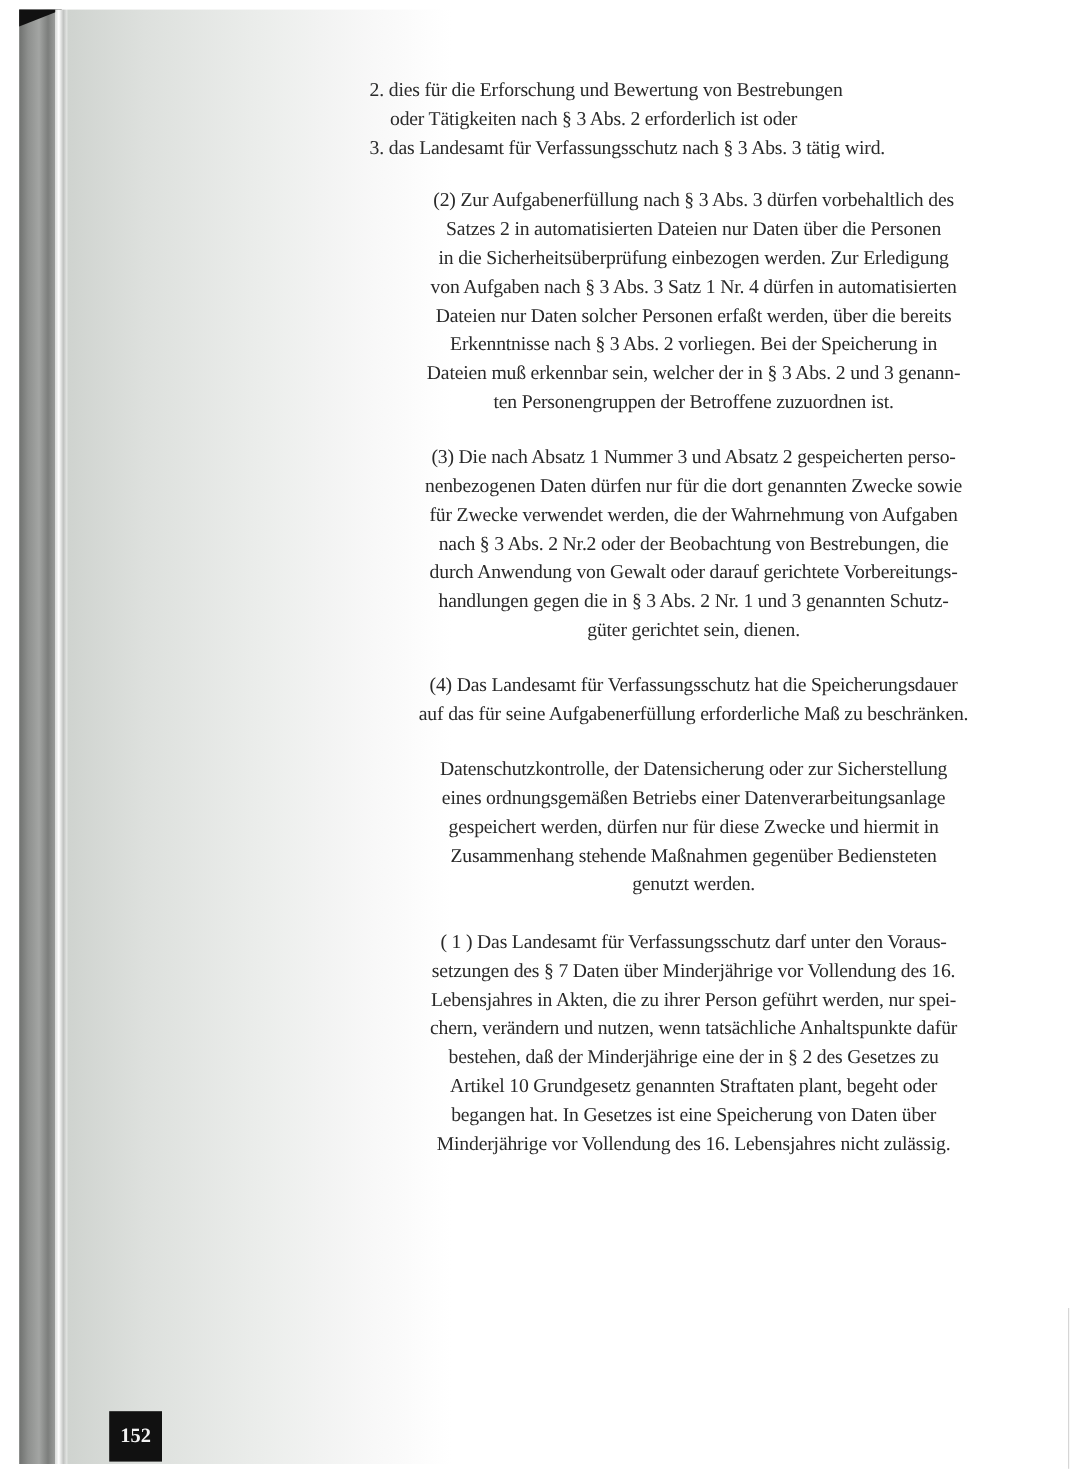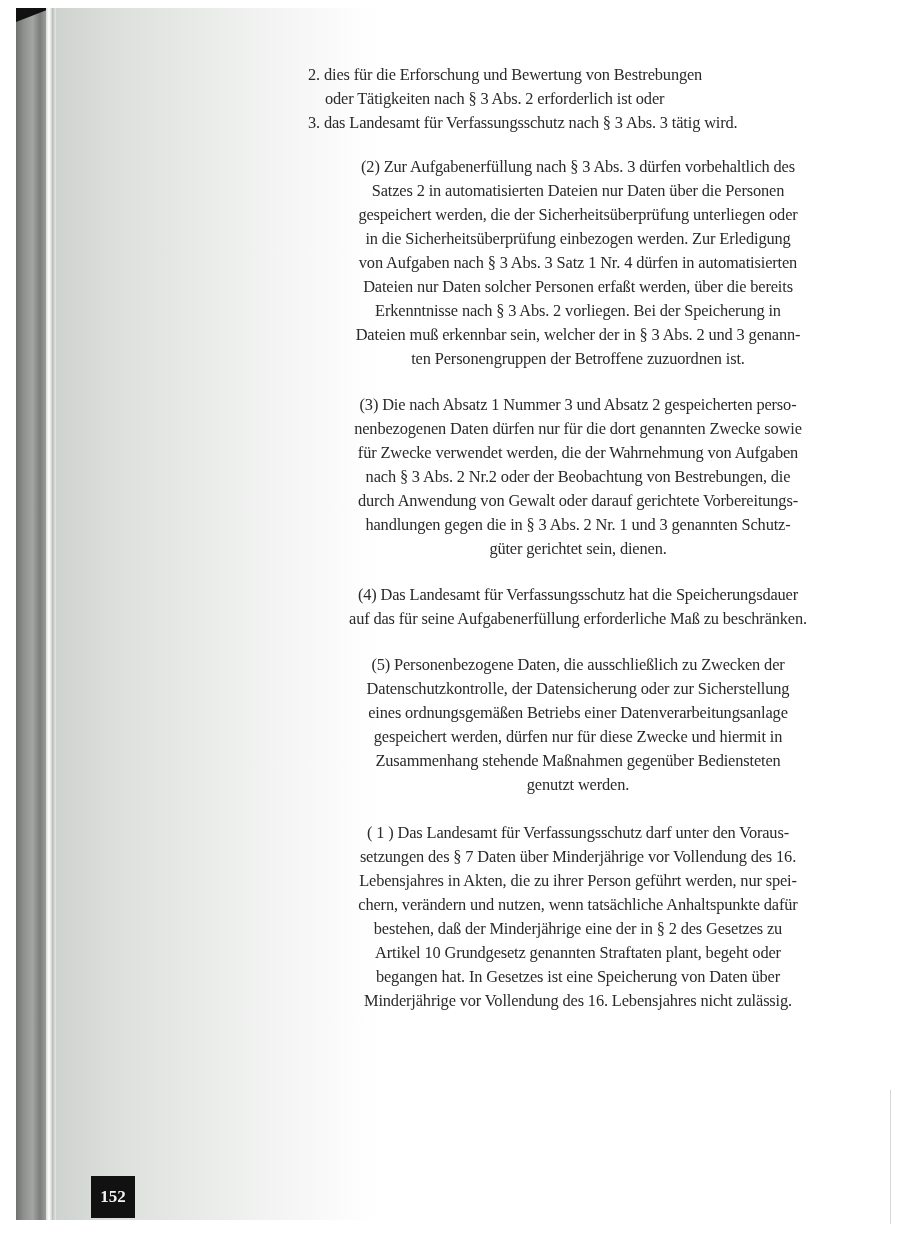--- a/index.html
+++ b/index.html
@@ -71,21 +71,20 @@
 
   <div class="para-tight">
     <div class="line">2. dies für die Erforschung und Bewertung von Bestrebungen</div>
     <div class="line indent">oder Tätigkeiten nach § 3 Abs. 2 erforderlich ist oder</div>
     <div class="line">3. das Landesamt für Verfassungsschutz nach § 3 Abs. 3 tätig wird.</div>
   </div>
 
   <div class="para">
     <div class="line">(2) Zur Aufgabenerfüllung nach § 3 Abs. 3 dürfen vorbehaltlich des</div>
     <div class="line">Satzes 2 in automatisierten Dateien nur Daten über die Personen</div>
-    <div class="line">gespeichert werden, die der Sicherheitsüberprüfung unterliegen oder</div>
     <div class="line">in die Sicherheitsüberprüfung einbezogen werden. Zur Erledigung</div>
     <div class="line">von Aufgaben nach § 3 Abs. 3 Satz 1 Nr. 4 dürfen in automatisierten</div>
     <div class="line">Dateien nur Daten solcher Personen erfaßt werden, über die bereits</div>
     <div class="line">Erkenntnisse nach § 3 Abs. 2 vorliegen. Bei der Speicherung in</div>
     <div class="line">Dateien muß erkennbar sein, welcher der in § 3 Abs. 2 und 3 genann-</div>
     <div class="line">ten Personengruppen der Betroffene zuzuordnen ist.</div>
   </div>
 
   <div class="para">
     <div class="line">(3) Die nach Absatz 1  Nummer 3 und Absatz 2 gespeicherten perso-</div>
@@ -96,21 +95,20 @@
     <div class="line">handlungen gegen die in § 3 Abs. 2 Nr. 1 und 3 genannten Schutz-</div>
     <div class="line">güter gerichtet sein, dienen.</div>
   </div>
 
   <div class="para">
     <div class="line">(4) Das Landesamt für Verfassungsschutz hat die Speicherungsdauer</div>
     <div class="line">auf das für seine Aufgabenerfüllung erforderliche Maß zu beschränken.</div>
   </div>
 
   <div class="para" style="margin-bottom:24px;">
-    <div class="line">(5) Personenbezogene Daten, die ausschließlich zu Zwecken der</div>
     <div class="line">Datenschutzkontrolle, der Datensicherung oder zur Sicherstellung</div>
     <div class="line">eines ordnungsgemäßen Betriebs einer Datenverarbeitungsanlage</div>
     <div class="line">gespeichert werden, dürfen nur für diese Zwecke und hiermit in</div>
     <div class="line">Zusammenhang stehende Maßnahmen gegenüber Bediensteten</div>
     <div class="line">genutzt werden.</div>
   </div>
 
 
   <div class="para">
     <div class="line">( 1 ) Das Landesamt für Verfassungsschutz darf unter den Voraus-</div>

